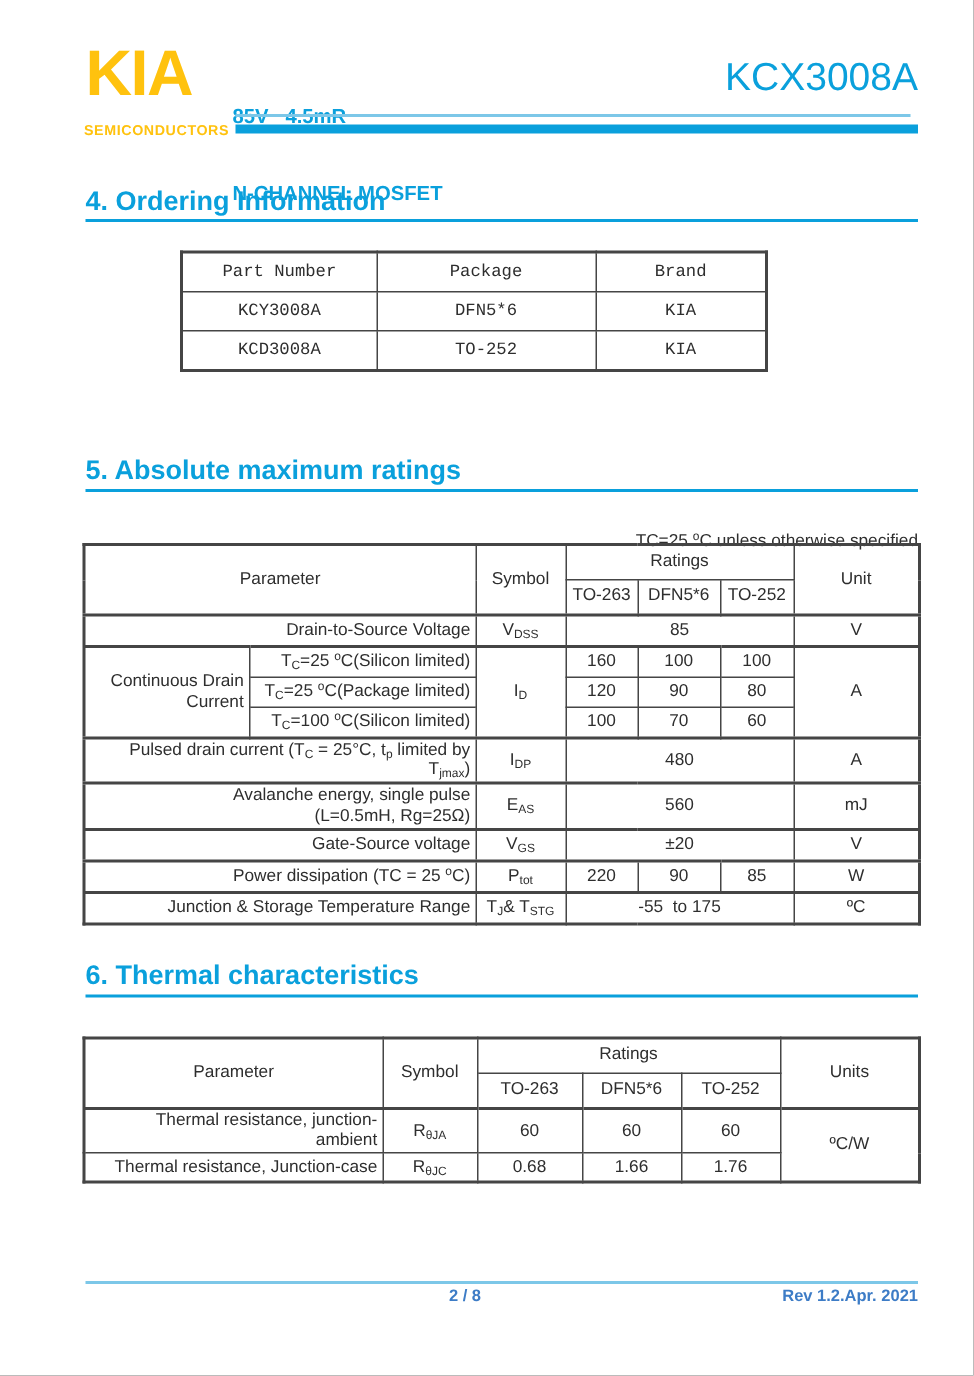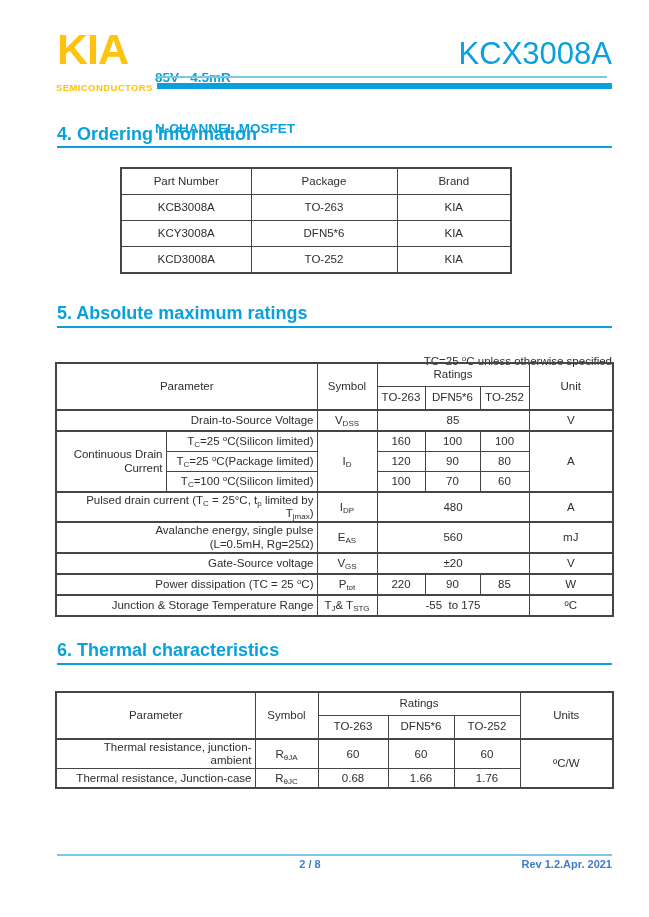--- a/index.html
+++ b/index.html
@@ -8,41 +8,41 @@
     font-family:"Liberation Sans","DejaVu Sans",sans-serif;
     color:var(--text,#2e2e2e);overflow:hidden;margin:0 auto;
   }
   
   .logo{position:absolute;left:57px;top:28px;font-size:43px;font-weight:800;
         color:var(--brand_yellow,#FFC20E);letter-spacing:-1px;line-height:1;}
   .logo-sub{position:absolute;left:56px;top:82px;font-size:9.5px;font-weight:700;
         color:var(--brand_yellow,#FFC20E);letter-spacing:0.4px;}
   .subtitle{position:absolute;left:155px;top:35px;font-size:13.5px;font-weight:700;
         color:var(--accent,#0AA0DC);line-height:17px;white-space:pre;}
-  .part-number{position:absolute;top:38px;right:37px;font-size:31px;font-weight:400;
+  .part-number{position:absolute;top:38px;right:37px;font-size:26px;font-weight:400;
         color:var(--accent,#0AA0DC);line-height:1;}
   .thin-rule{position:absolute;left:157px;top:76px;width:450px;height:2px;
         background:var(--rule_light,#7CC7E8);}
   .thick-rule{position:absolute;left:157px;top:83px;width:455px;height:6px;
         background:var(--accent,#0AA0DC);}
   
   .sec-head{position:absolute;left:57px;font-size:18px;font-weight:700;
         color:var(--accent,#0AA0DC);line-height:1;}
   .sec-rule{position:absolute;left:57px;width:555px;height:2px;background:var(--accent,#0AA0DC);}
   
   table.dt{border-collapse:collapse;table-layout:fixed;
         font-size:11.5px;color:var(--text,#2e2e2e);}
   table.dt td{border:1px solid var(--border,#454545);text-align:center;
         padding:1px 3px;line-height:1.15;overflow:hidden;}
   table.dt{border:2px solid var(--border,#454545);}
   table.dt tr.thick td{border-top-width:2px;}
   table.dt td.pl{text-align:right;padding-left:6px;}
   sub{font-size:8px;vertical-align:-2px;line-height:0;}
   sup{font-size:8px;vertical-align:4px;line-height:0;}
-  .ordering-table{position:absolute;left:120px;top:167px;width:390px;}
+  .ordering-table{position:absolute;left:120px;top:167px;width:390px;font-family:Liberation Mono, monospace;}
   .ordering-table td{height:23px;}
   .amr-table{position:absolute;left:55px;top:362px;width:557px;}
   .amr-table tr.hdr td{height:20px;}
   .amr-table td{height:17px;}
   .amr-table tr.tall td{height:26px;}
   .thermal-table{position:absolute;left:55px;top:691px;width:557px;}
   .thermal-table tr.hdr td{height:20px;}
   .thermal-table td{height:16px;}
   .cond-note{position:absolute;right:37px;top:343px;font-size:11.5px;color:var(--text,#2e2e2e);margin-top:12px;}
   .pre{white-space:pre;margin-left:37px;}
@@ -79,25 +79,20 @@
     <colgroup>
         <col style="width:130px">
         <col style="width:146px">
         <col style="width:114px">
       </colgroup>
     <tbody>
         <tr>
       <td>Part Number</td>
       <td>Package</td>
       <td>Brand</td>
-    </tr>
-    <tr>
-      <td>KCB3008A</td>
-      <td>TO-263</td>
-      <td>KIA</td>
     </tr>
     <tr>
       <td>KCY3008A</td>
       <td>DFN5*6</td>
       <td>KIA</td>
     </tr>
     <tr>
       <td>KCD3008A</td>
       <td>TO-252</td>
       <td>KIA</td>

